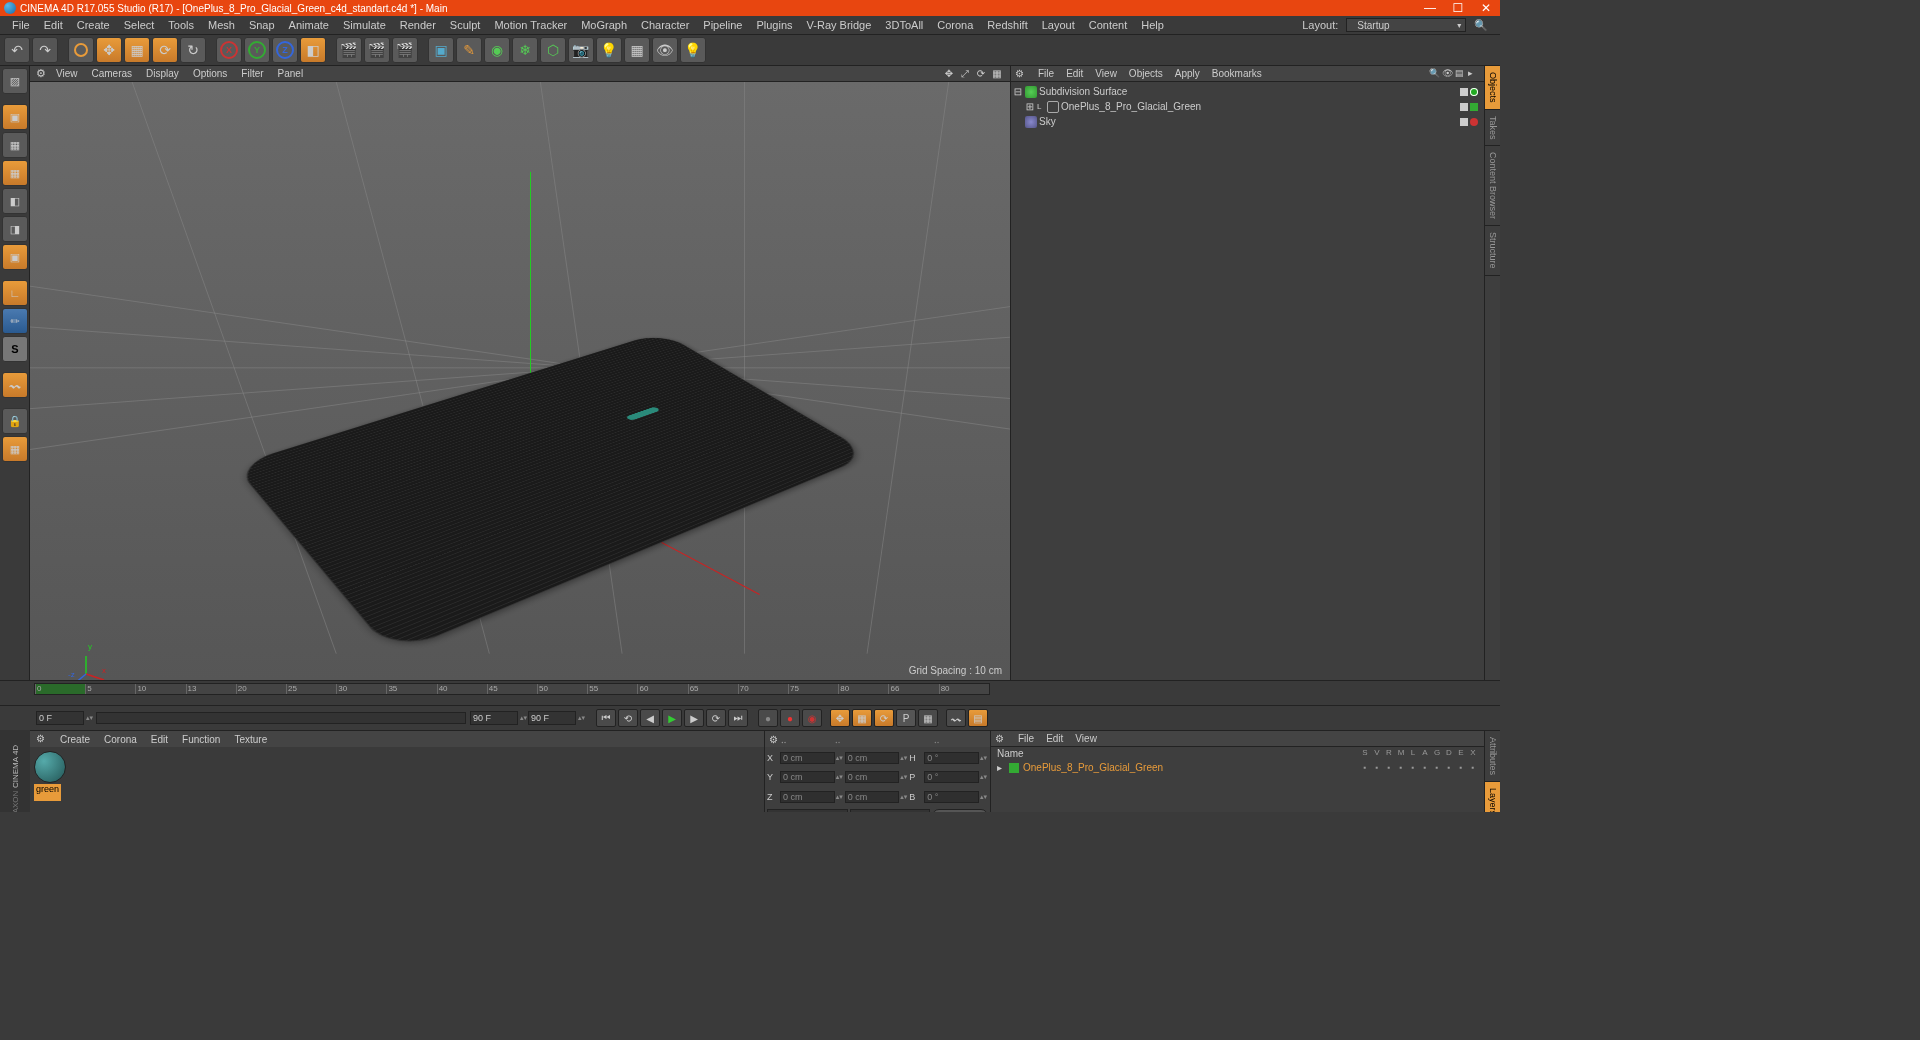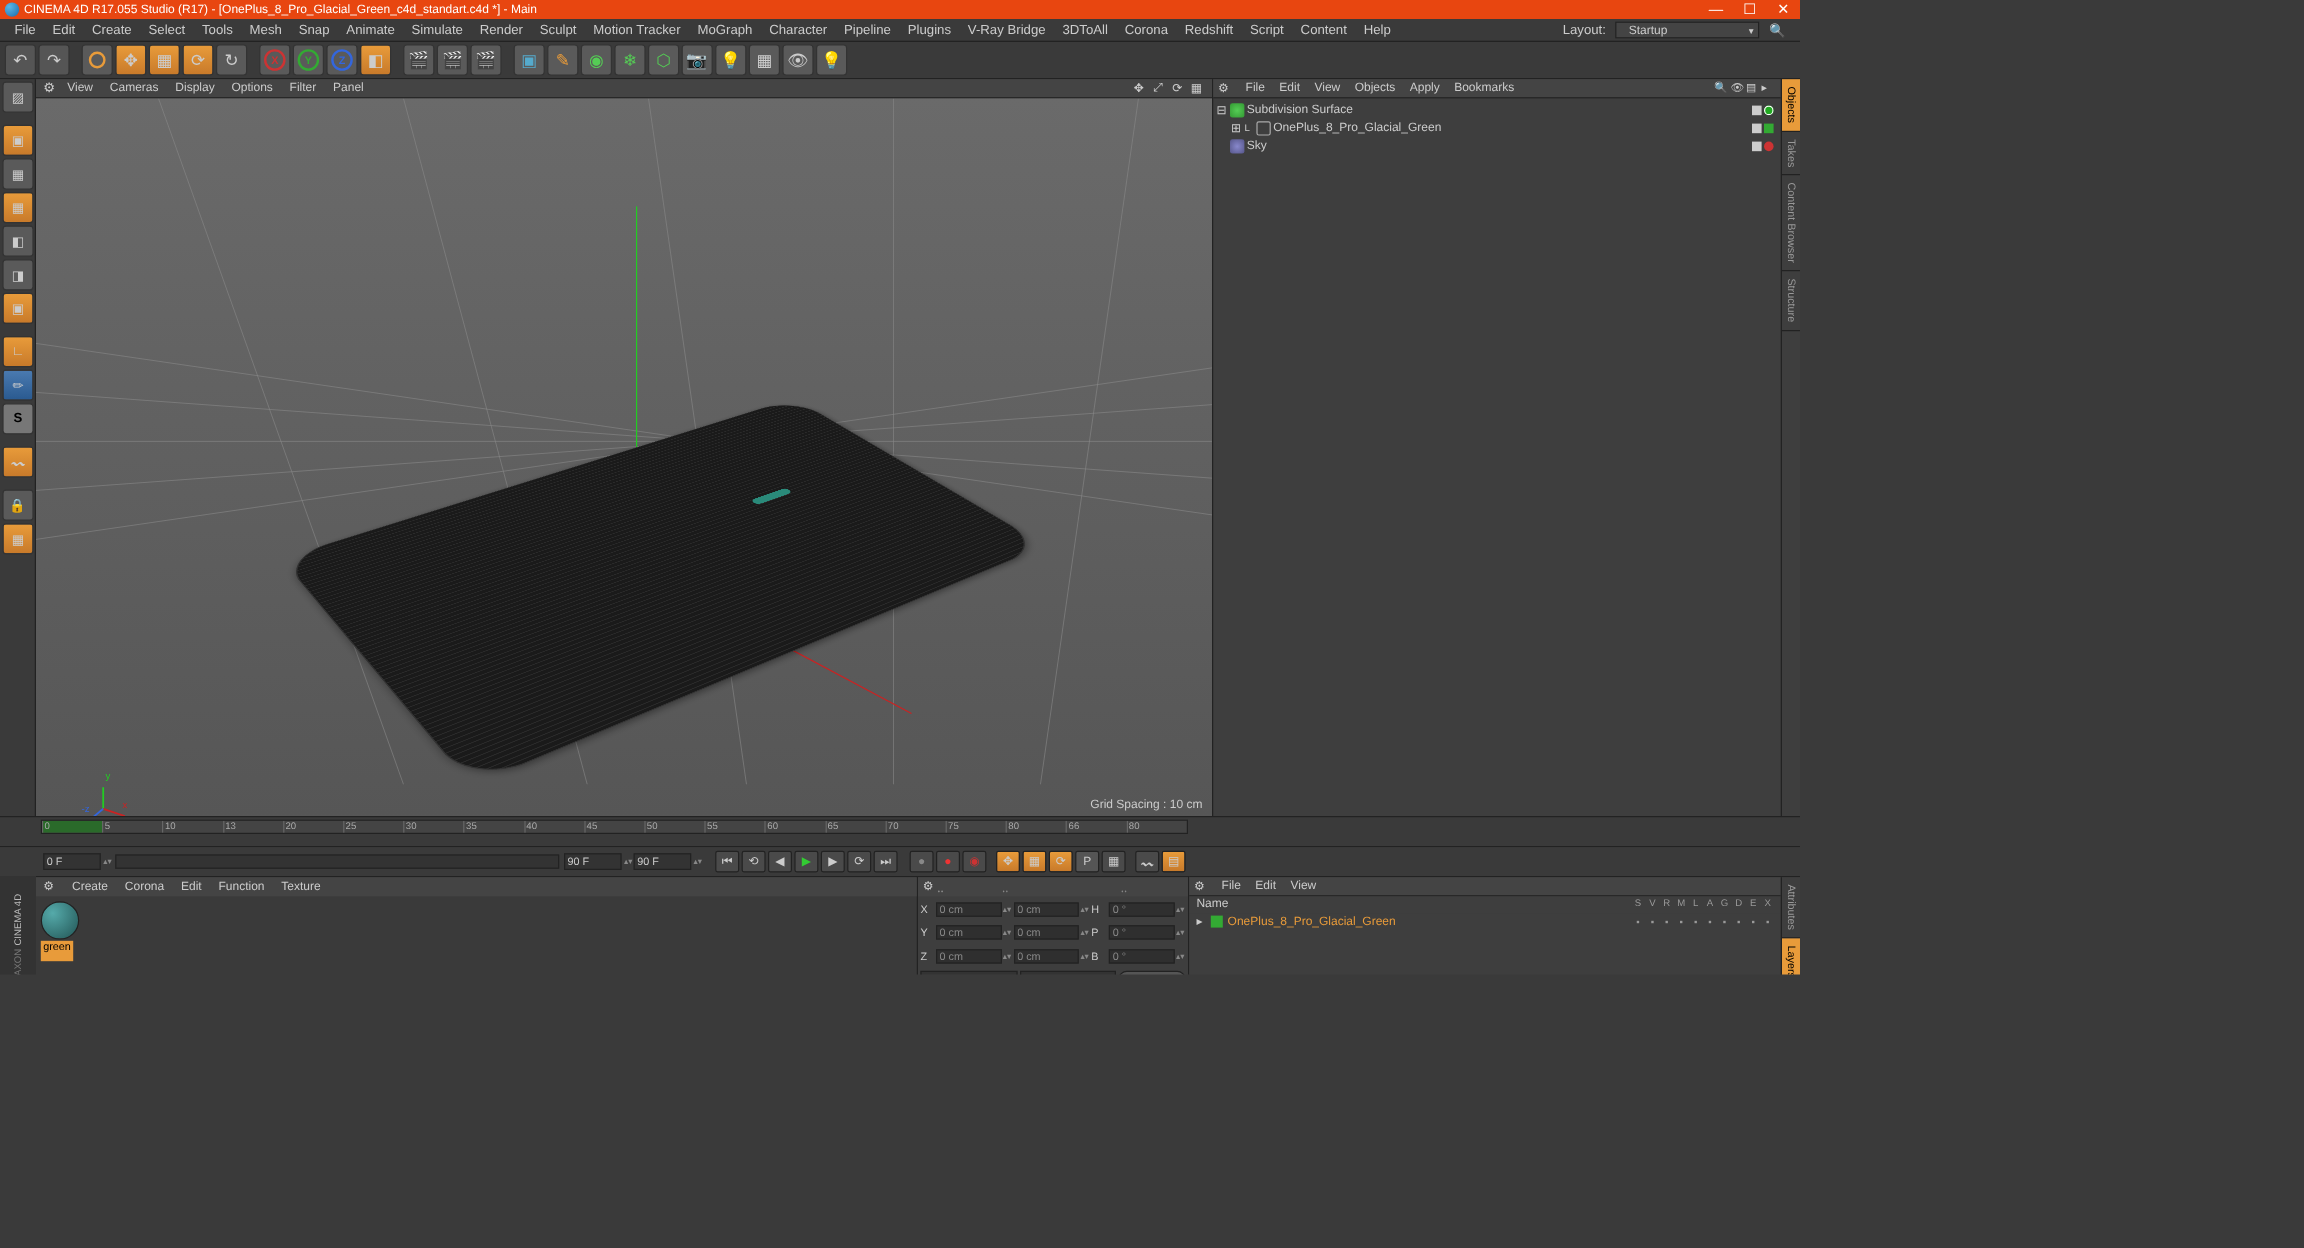--- a/index.html
+++ b/index.html
@@ -163,21 +163,21 @@
   <span>Sculpt</span>
   <span>Motion Tracker</span>
   <span>MoGraph</span>
   <span>Character</span>
   <span>Pipeline</span>
   <span>Plugins</span>
   <span>V-Ray Bridge</span>
   <span>3DToAll</span>
   <span>Corona</span>
   <span>Redshift</span>
-  <span>Script</span>
+  <span>Layout</span>
   <span>Content</span>
   <span>Help</span>
   <div class="spacer"></div>
   <span>Layout:</span>
   <div class="layout-select">
       <span>Startup</span>
     </div>
   <span style="font-size:11px;">🔍</span>
 </div>
 

